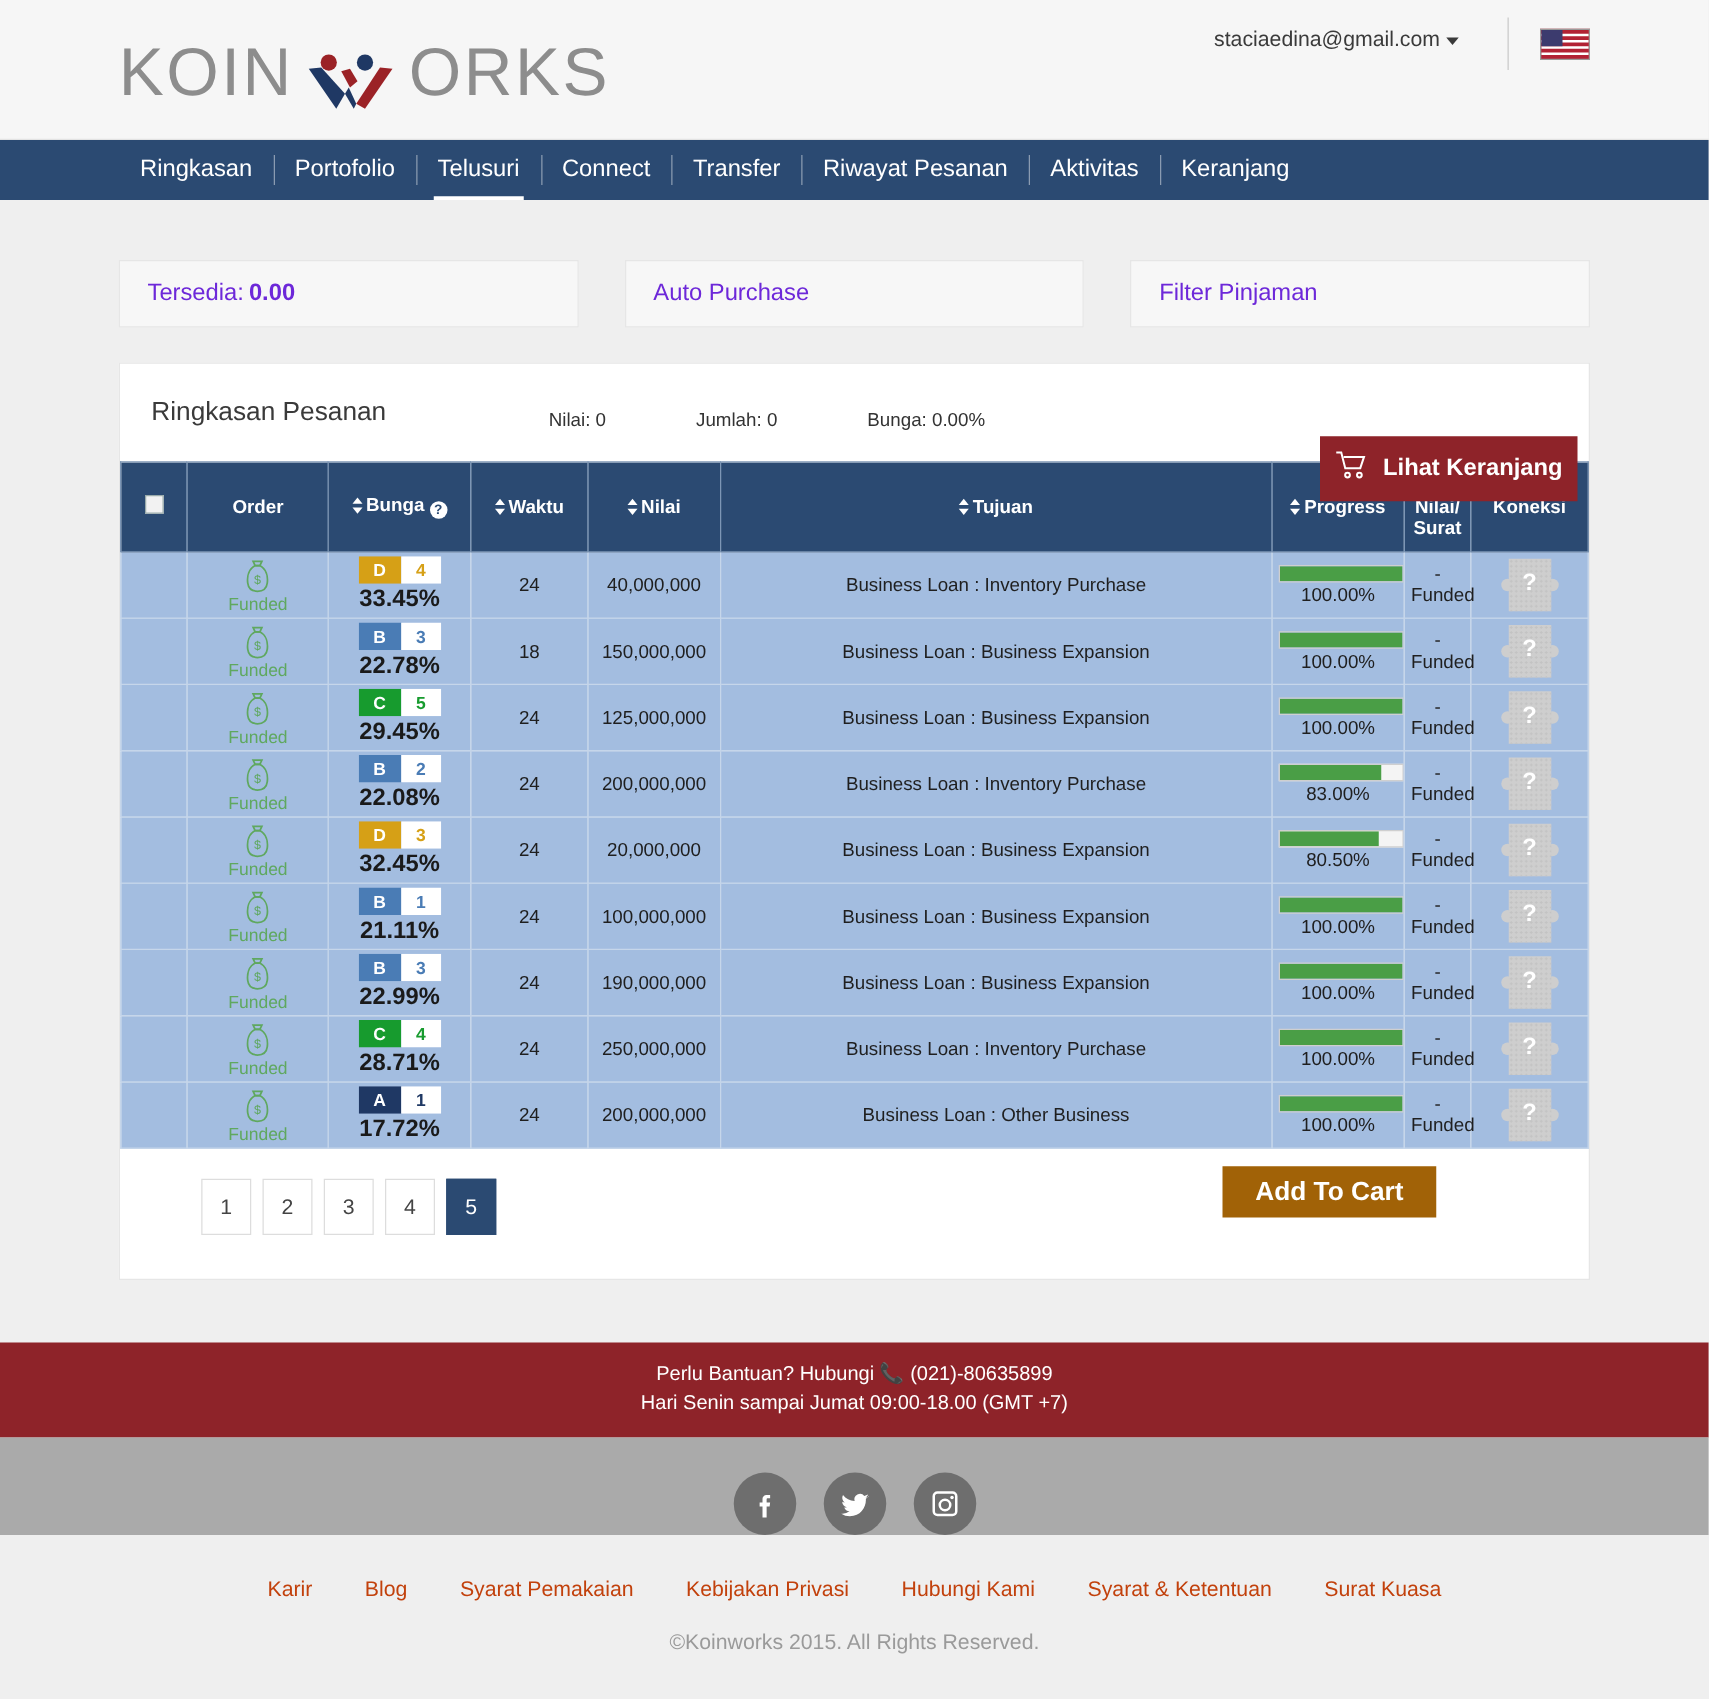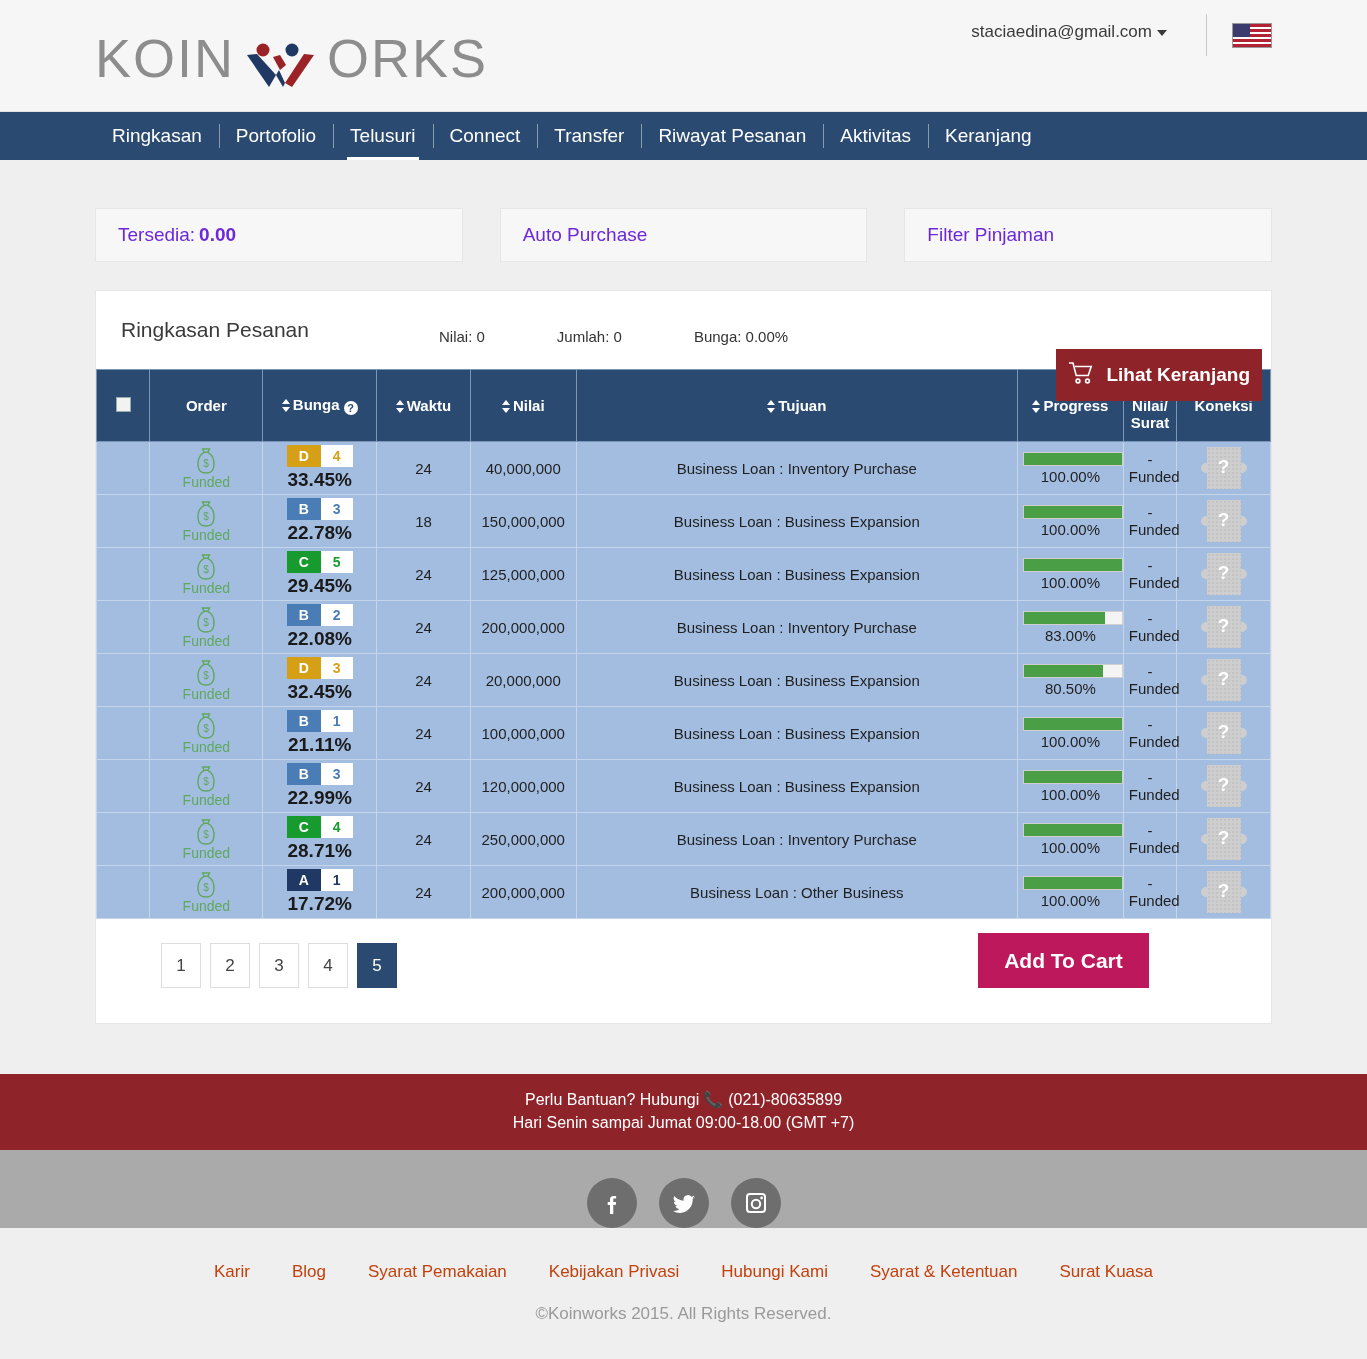--- a/index.html
+++ b/index.html
@@ -293,24 +293,24 @@
     color: #444;
     font-size: 17px;
     display:flex; align-items:center; justify-content:center;
     cursor: pointer;
   }
   .pg.active { background: #2b4a72; color:#fff; border-color:#2b4a72; }
   .btn-addcart {
     position: absolute;
     right: 122px;
     top: 14px;
-    background: #be185d;
+    background: #a16207;
     color: #fff;
     border: none;
-    width: 171px; height: 55px;
+    width: 171px; height: 41px;
     font-size: 21px;
     font-weight: bold;
     cursor: pointer;
     font-family: "Liberation Sans", sans-serif;
   }
 
   
   .help {
     margin-top: 50px;
     background: #8e2329;
@@ -724,21 +724,21 @@
                     <text x="12" y="20" font-size="10" fill="#5fa85f" stroke="none" text-anchor="middle" font-family="Liberation Sans, sans-serif">$</text>
                   </svg></span>
                 <span class="funded-lbl">Funded</span>
               </div>
             </td>
             <td><span class="badge">
                 <span class="g" style="background:#4a7cb5">B</span>
                 <span class="n" style="color:#4a7cb5">3</span>
               </span><div class="rate">22.99%</div></td>
             <td>24</td>
-            <td>120,000,000</td>
+            <td>190,000,000</td>
             <td>Business Loan : Business Expansion</td>
             <td>
               <div class="pbar-wrap">
                 <div class="pbar-fill" style="width:100%"></div>
               </div>
               <div class="ptext">100.00%</div>
             </td>
             <td>
               <div class="sisa">
                 <div>-</div>

